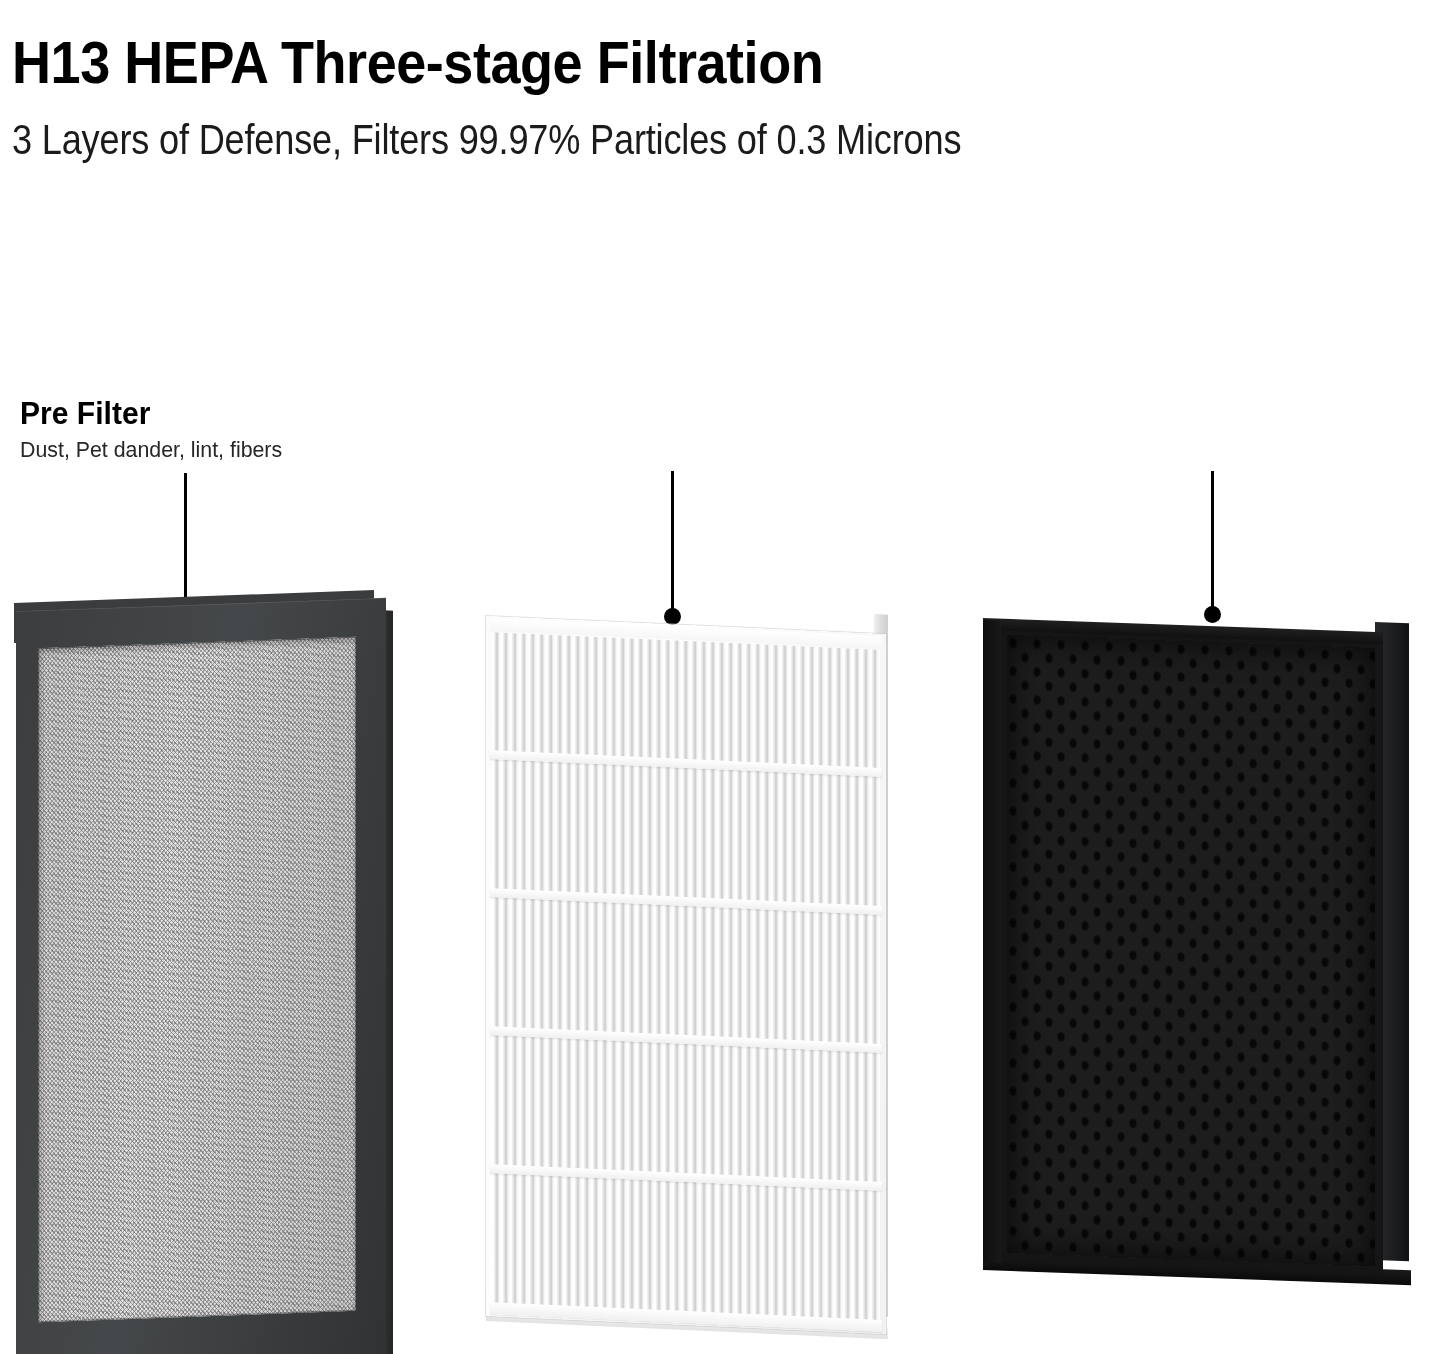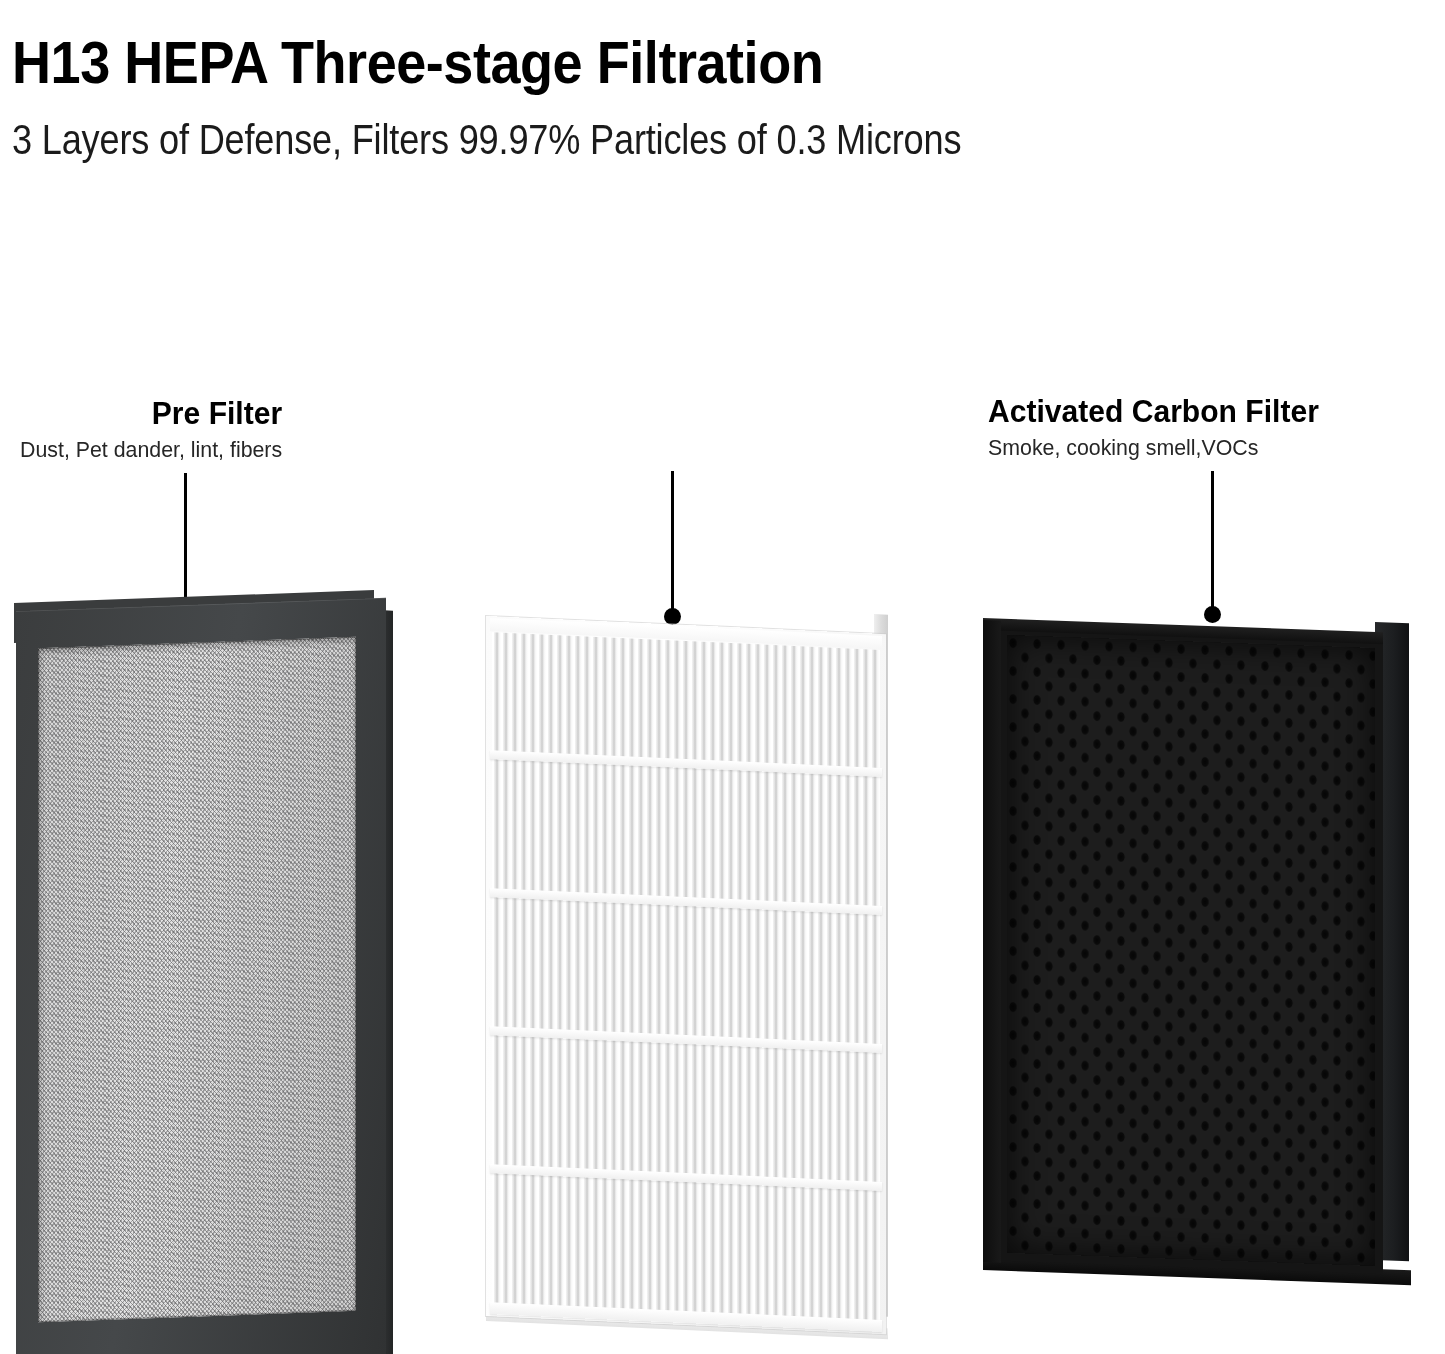--- a/index.html
+++ b/index.html
@@ -157,27 +157,23 @@
   }
 </style>
 </head>
 <body>
 
 <div id="stage">
 
   <div class="title">H13 HEPA Three-stage Filtration</div>
   <div class="subtitle">3 Layers of Defense, Filters 99.97% Particles of 0.3 Microns</div>
 
-  <div class="callout" style="left:12px;top:366px;text-align:right;">
+  <div class="callout" style="left:12px;top:366px;">
     <div class="c-title">Pre Filter</div>
     <div class="c-sub">Dust, Pet dander, lint, fibers</div>
-  </div>
-  <div class="callout" style="left:980px;top:364px;">
-    <div class="c-title">Activated Carbon Filter</div>
-    <div class="c-sub">Smoke, cooking smell,VOCs</div>
   </div>
 
   <div class="leader" style="left:176px;top:443px;height:132px;"></div>
   <div class="leader-dot" style="left:169px;top:568px;"></div>
 
   <div class="leader" style="left:663px;top:441px;height:144px;"></div>
   <div class="leader-dot" style="left:656px;top:578px;"></div>
 
   <div class="leader" style="left:1203px;top:441px;height:142px;"></div>
   <div class="leader-dot" style="left:1196px;top:576px;"></div>

